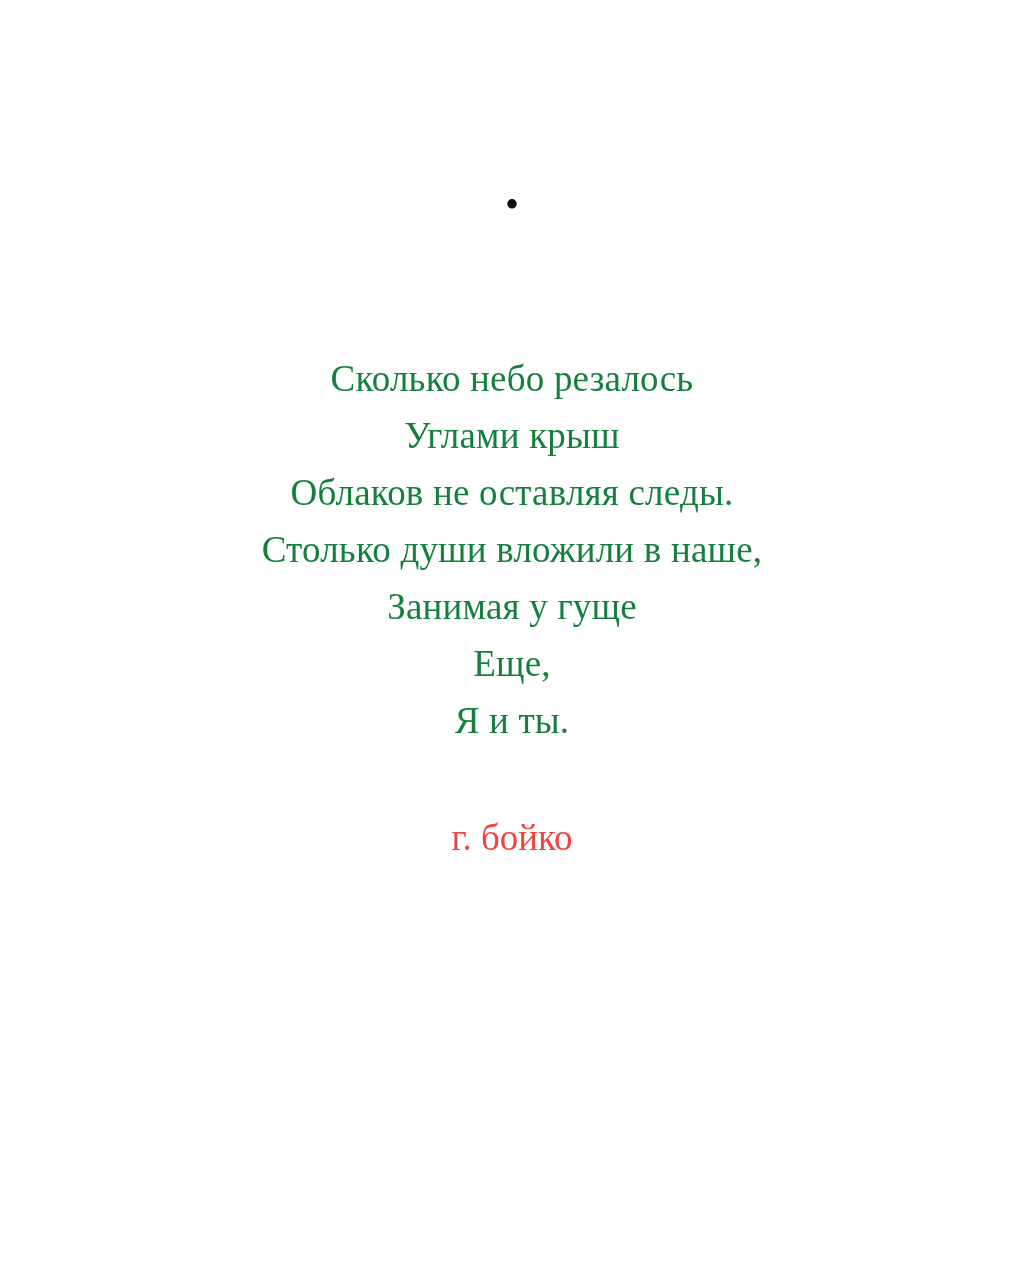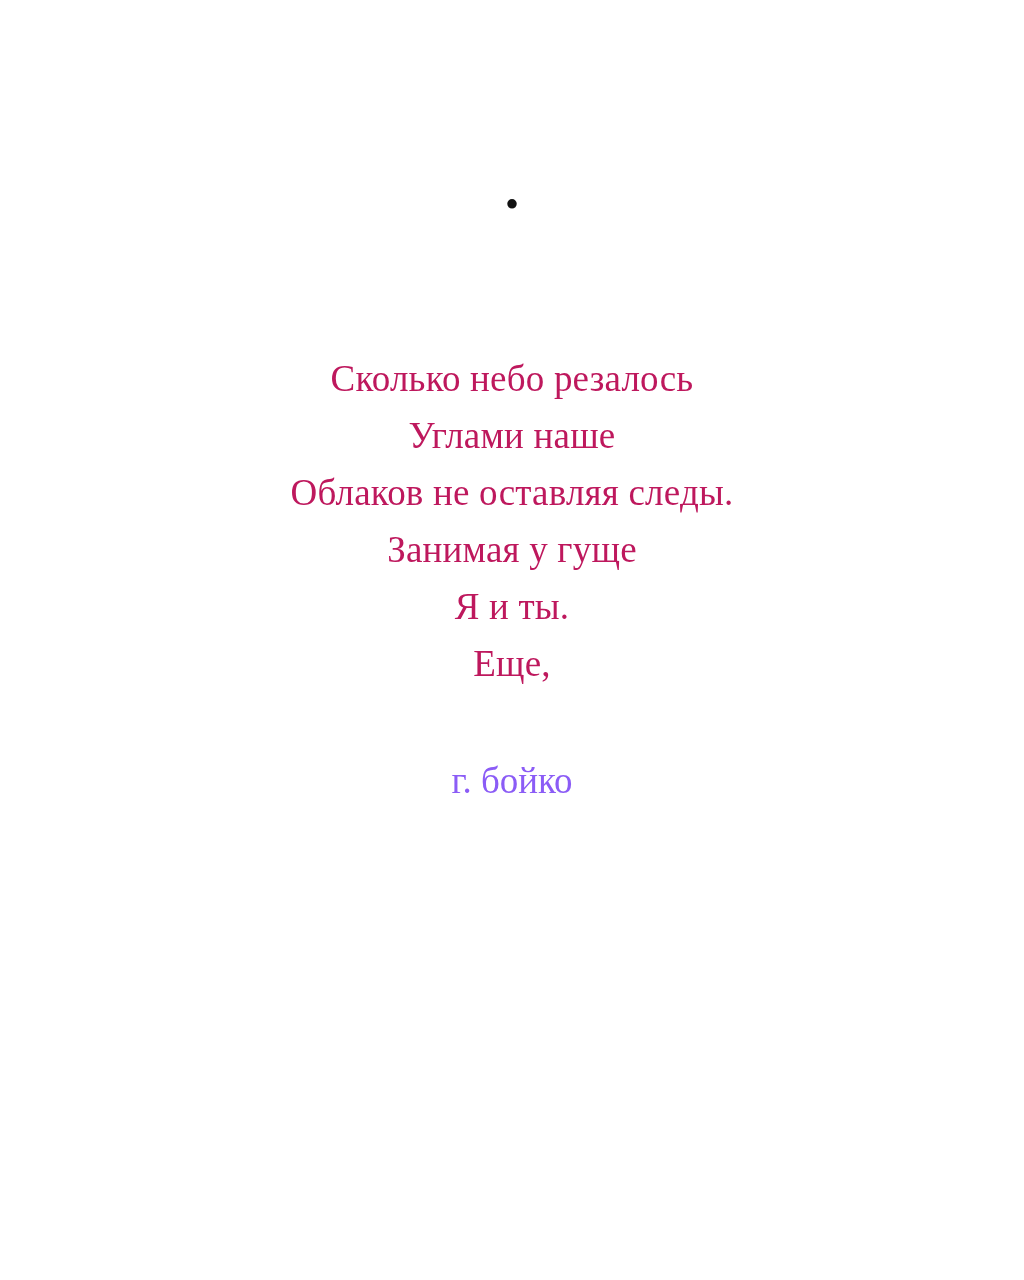--- a/index.html
+++ b/index.html
@@ -29,45 +29,46 @@
     line-height: 40px;
     color: #111111;
     user-select: none;
   }
   .poem {
     margin-top: 125px;
     text-align: center;
     font-size: 37px;
     line-height: 57px;
     letter-spacing: 0.2px;
-    color: #be185d;
+    color: #15803d;
     white-space: nowrap;
   }
   .poem .line {
     display: block;
   }
   .signature {
     margin-top: 60px;
     text-align: center;
     font-size: 37px;
     line-height: 57px;
-    color: #8b5cf6;
+    color: #ef4444;
   }
 </style>
 </head>
 <body>
 
 <div class="page">
 
   <div class="dot-mark">•</div>
 
   <div class="poem">
     <span class="line">Сколько небо резалось</span>
-    <span class="line">Углами наше</span>
+    <span class="line">Углами крыш</span>
     <span class="line">Облаков не оставляя следы.</span>
+    <span class="line">Столько души вложили в наше,</span>
     <span class="line">Занимая у гуще</span>
+    <span class="line">Еще,</span>
     <span class="line">Я и ты.</span>
-    <span class="line">Еще,</span>
   </div>
 
   <div class="signature">г. бойко</div>
 
 </div>
 
 </body></html>

